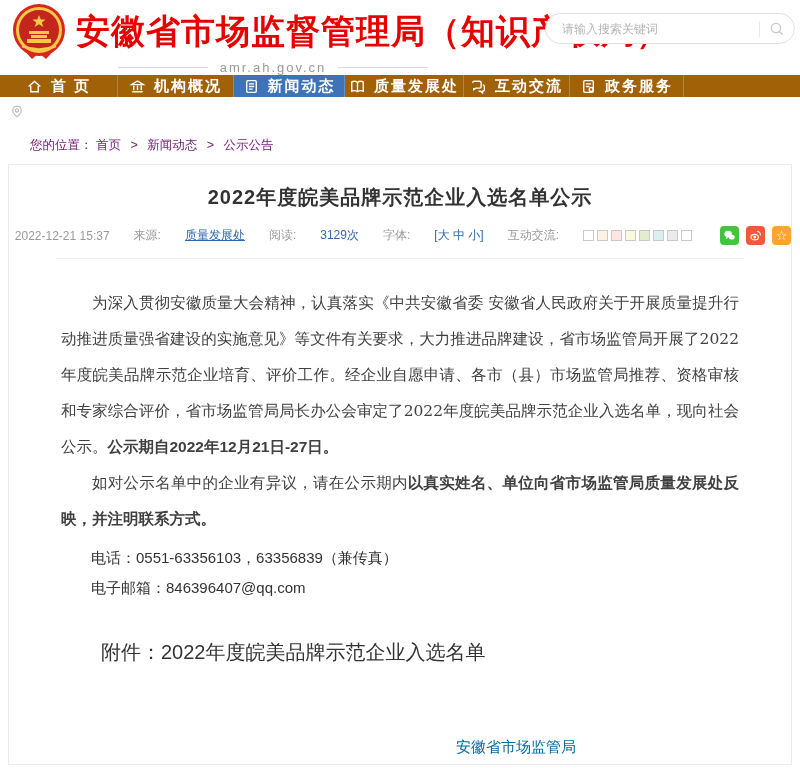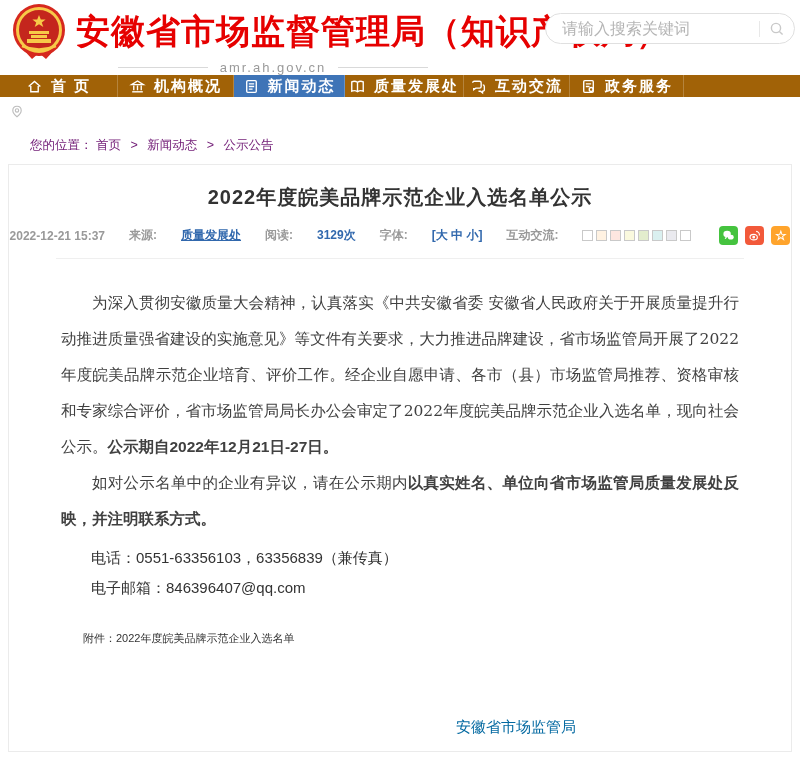--- a/index.html
+++ b/index.html
@@ -11,21 +11,21 @@
   .logo { position:absolute; left:10px; top:3px; width:58px; height:60px; }
   .head-block { position:absolute; left:76px; top:9px; }
   .site-name { font-size:34px; font-weight:bold; color:#e60000; letter-spacing:1px; white-space:nowrap; }
   .url-row { display:flex; align-items:center; width:310px; margin:5px 0 0 42px;
     color:#9a9a9a; font-size:13px; letter-spacing:2px; }
   .url-row .line { flex:1; height:1px; background:#d9d9d9; }
   .url-row .txt { padding:0 12px; }
   .search { position:absolute; right:5px; top:13px; width:250px; height:31px;
     border:1px solid #e0e0e0; border-radius:16px; display:flex; align-items:center; background:#fff; }
   .search input { border:none; outline:none; flex:1; min-width:0; padding:0 8px 0 16px;
-    font-size:16px; color:#333; background:transparent; font-family:inherit; }
+    font-size:12px; color:#333; background:transparent; font-family:inherit; }
   .search input::placeholder { color:#b5b5b5; }
   .search .sep { width:1px; height:16px; background:#e8e8e8; }
   .search .mag { width:34px; display:flex; justify-content:center; align-items:center; cursor:pointer; }
 
   
   .nav { height:22px; background:#a16207; display:flex; }
   .nav-item { display:flex; align-items:center; justify-content:center; gap:8px;
     color:#fff; font-size:15px; font-weight:bold; letter-spacing:2px;
     border-right:1px solid rgba(255,255,255,0.22); cursor:pointer; }
   .nav-item:nth-child(1){ width:118px; }
@@ -40,40 +40,40 @@
   
   .locate-pin { margin:7px 0 0 10px; }
   .crumb { margin:14px 16px 0 30px; font-size:12.5px; color:#701a75; }
   .crumb .lnk { cursor:pointer; }
   .crumb .sep { margin:0 6px; }
 
   
   .card { margin:10px 8px 0; border:1px solid #ebebeb; background:#fff; min-height:588px; }
   .art-title { text-align:center; font-size:20px; font-weight:bold; color:#333;
     margin:19px 30px 0; letter-spacing:1px; }
-  .meta { display:flex; justify-content:center; align-items:center; gap:24px;
-    margin-top:15px; font-size:12px; color:#999; white-space:nowrap;font-weight:bold; }
+  .meta { display:flex; justify-content:flex-end; align-items:center; gap:24px;
+    margin-top:15px; font-size:12px; color:#999; white-space:nowrap; }
   .meta .blue { color:#3168ad; cursor:pointer; }
   .meta .src { text-decoration:underline; }
   .swatches { display:flex; gap:3px; }
   .swatch { width:11px; height:11px; border:1px solid #c9c9c9; cursor:pointer; }
   .share { display:flex; gap:7px; margin-left:4px; }
   .share-btn { width:19px; height:19px; border-radius:4px; display:flex;
     align-items:center; justify-content:center; color:#fff; cursor:pointer; font-size:13px; line-height:1; }
   .divider { border-bottom:1px solid #efefef; margin:13px 47px 0; }
 
   
   .body-text { padding:0 52px; color:#404040; }
   .para { font-size:15.5px; line-height:36px; text-indent:2em;
     font-family:"DejaVu Serif", serif; text-align:justify; }
   .para .b { font-weight:bold; font-family:"Liberation Sans", sans-serif; }
   .p1 { margin-top:26px; }
   .contact { font-size:15px; line-height:30px; margin-left:2em; color:#333; }
   .contact.first { margin-top:6px; }
-  .attachment { font-size:11px; margin:28px 0 0 2em; color:#333; cursor:pointer; }
+  .attachment { font-size:20px; margin:36px 0 0 2em; color:#333; cursor:pointer; }
   .signature { margin-top:64px; padding-left:395px; font-size:15px; color:#0369a1; line-height:34px; }
 </style>
 </head>
 <body>
 
 <div class="header">
   <svg class="logo" viewBox="0 0 58 60">
     <circle cx="29" cy="27" r="26" fill="#d6281e"></circle>
     <path d="M10 43 L22 56 L29 50 L36 56 L48 43 L29 53 Z" fill="#d6281e"></path>
     <circle cx="29" cy="27" r="21.5" fill="#c4261d" stroke="#f7c948" stroke-width="3"></circle>

